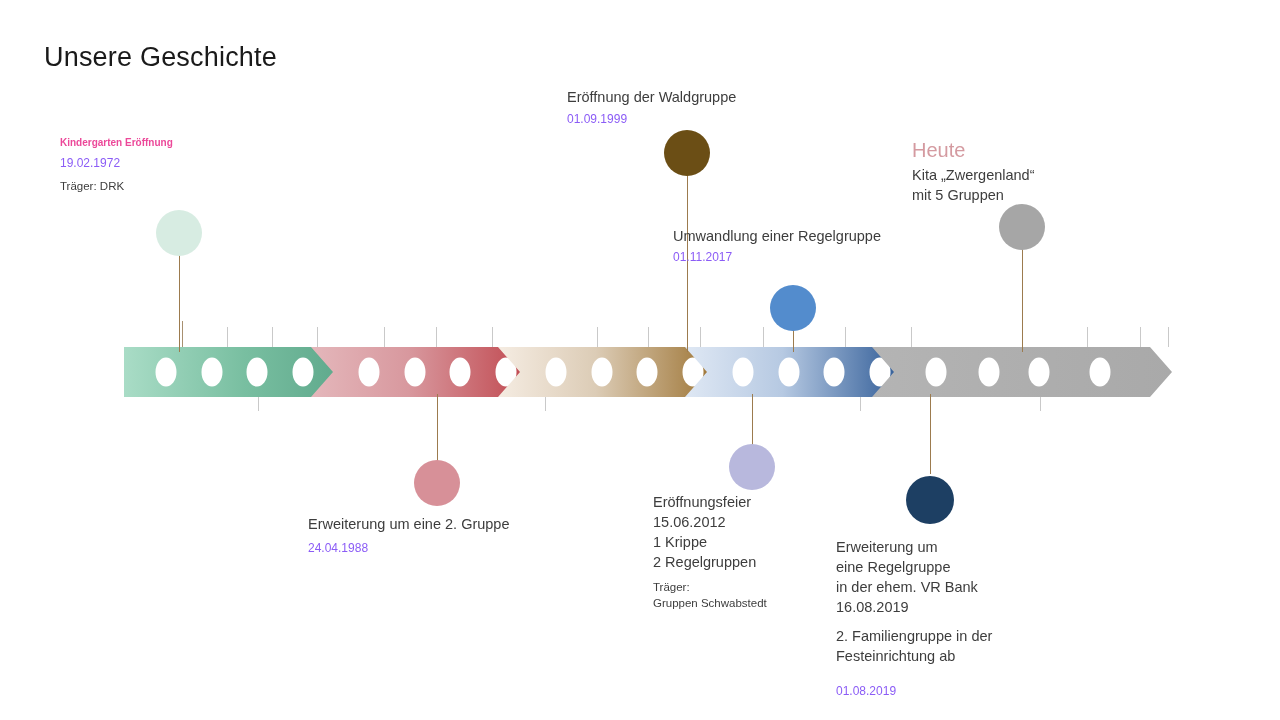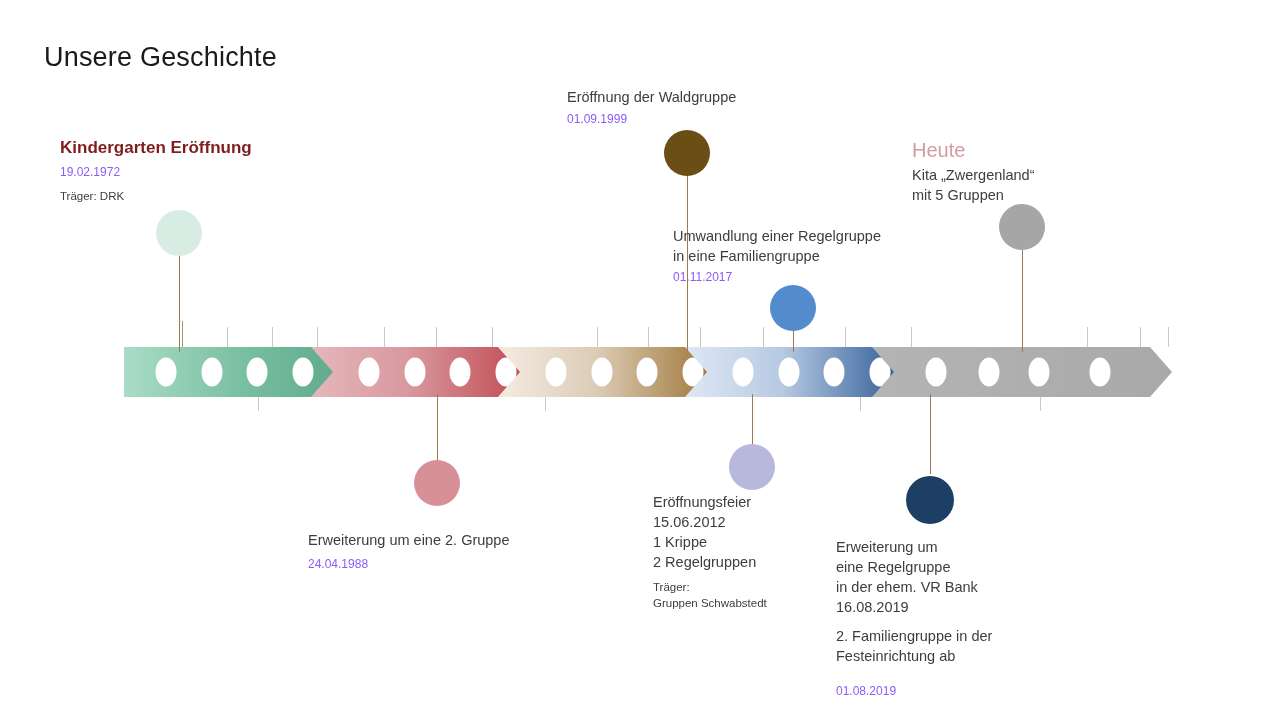--- a/index.html
+++ b/index.html
@@ -83,22 +83,22 @@
 
   
   .evt {
     position: absolute;
     text-align: left;
     line-height: 1.38;
     color: #404040;
   }
   .evt .hl {
     font-weight: bold;
-    color: #7f1d1d;
-    font-size: 17px;
+    color: #ec4899;
+    font-size: 10px;
   }
   .evt .ttl {
     font-size: 14.5px;
     color: #3d3d3d;
   }
   .evt .dt {
     font-size: 12px;
     color: #8b5cf6;
   }
   .evt .sm {
@@ -205,31 +205,30 @@
     <div class="sm" style="margin-top:8px;">Träger: DRK</div>
   </div>
 
   <div class="evt" style="left:567px; top:87px; width:240px;">
     <div class="ttl">Eröffnung der Waldgruppe</div>
     <div class="dt" style="margin-top:4px;">01.09.1999</div>
   </div>
 
   <div class="evt" style="left:673px; top:226px; width:248px;">
     <div class="ttl">Umwandlung einer Regelgruppe</div>
-    <div class="ttl">in eine Familiengruppe</div>
     <div class="dt" style="margin-top:3px;">01.11.2017</div>
   </div>
 
   <div class="evt" style="left:912px; top:138px; width:212px;">
     <div class="today">Heute</div>
     <div class="ttl" style="margin-top:2px;">Kita „Zwergenland“</div>
     <div class="ttl">mit 5 Gruppen</div>
   </div>
 
-  <div class="evt" style="left:308px; top:514px; width:244px;margin-top:16px;">
+  <div class="evt" style="left:308px; top:514px; width:244px;">
     <div class="ttl">Erweiterung um eine 2. Gruppe</div>
     <div class="dt" style="margin-top:6px;">24.04.1988</div>
   </div>
 
   <div class="evt" style="left:653px; top:492px; width:206px;">
     <div class="ttl">Eröffnungsfeier</div>
     <div class="ttl">15.06.2012</div>
     <div class="ttl">1 Krippe</div>
     <div class="ttl">2 Regelgruppen</div>
     <div class="sm" style="margin-top:8px;">Träger:</div>

